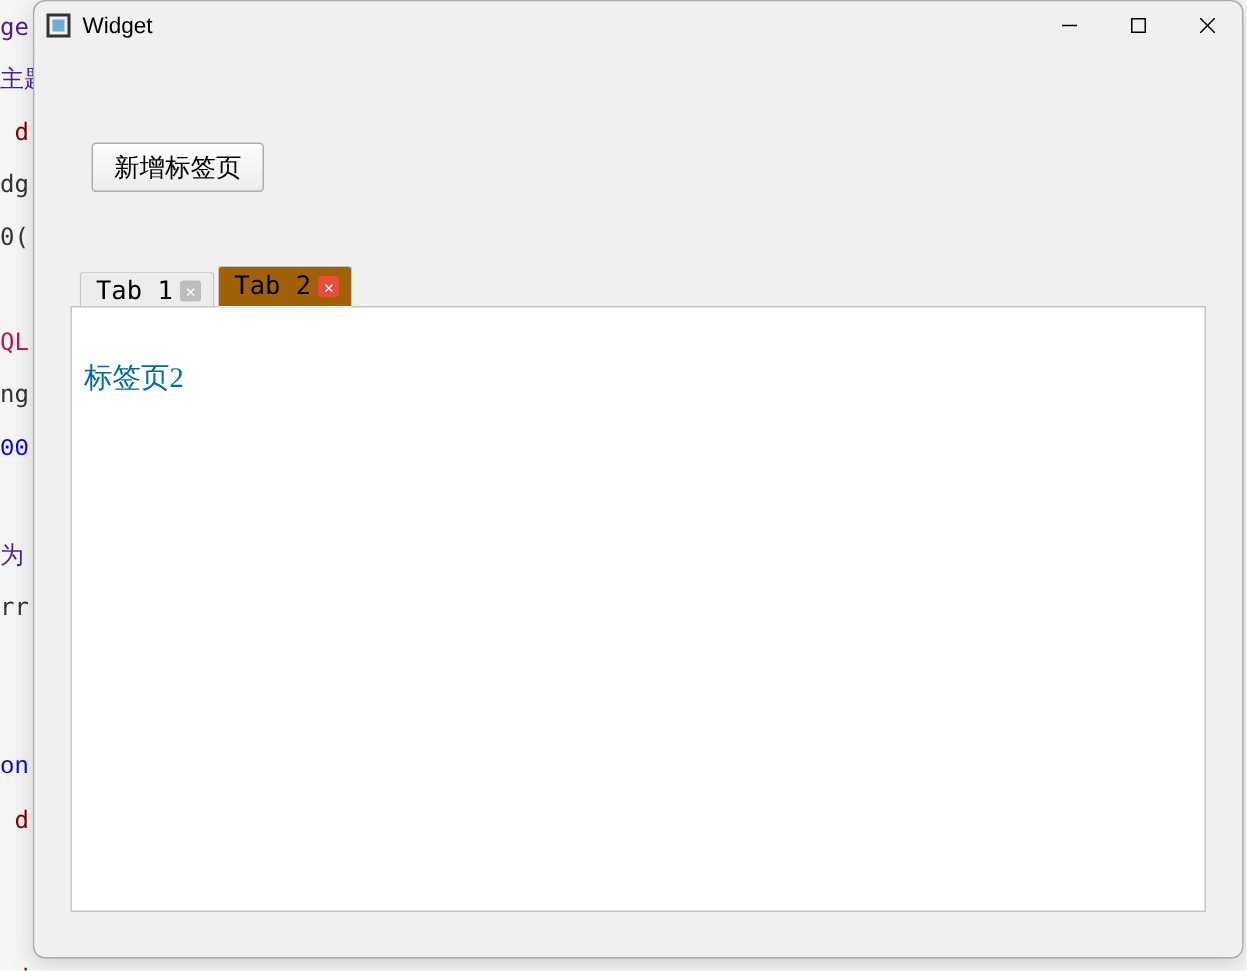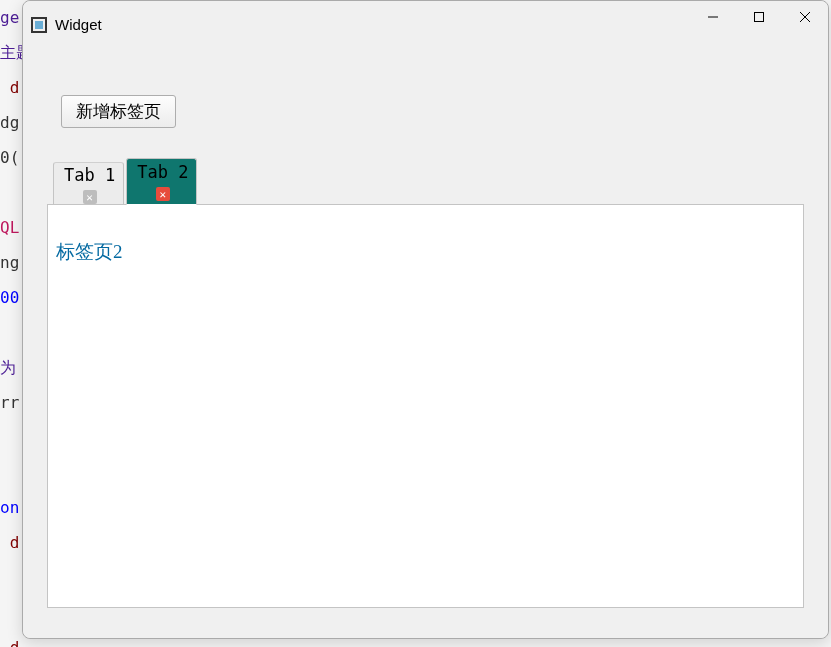--- a/index.html
+++ b/index.html
@@ -16,41 +16,41 @@
       left: 0;
       top: 0;
       font-family: Consolas, monospace;
       font-size: 16px;
       line-height: 35px;
       white-space: pre;
       color: #333;
       padding-top: 0;
     }
     .code-bg .g { color: #4c1d95; }
-    .code-bg .b { color: #0000ff; }
+    .code-bg .b { color: #0000ff; font-family: Liberation Mono, monospace; }
     .code-bg .r { color: #800000; }
     .code-bg .p { color: #be185d; }
 
     .window {
       position: absolute;
       left: 22px;
       top: 0;
       width: 807px;
       height: 639px;
       background: #f0f0f0;
       border: 1px solid #aaa;
       border-radius: 8px;
       box-shadow: 0 4px 16px rgba(0,0,0,0.15);
       display: flex;
       flex-direction: column;
     }
     .titlebar {
       height: 32px;
       display: flex;
-      align-items: flex-end;
+      align-items: center;
       padding: 0 0 0 8px;
       background: #f0f0f0;
       border-radius: 8px 8px 0 0;
     }
     .app-icon {
       width: 16px;
       height: 16px;
       border: 2px solid #333;
       position: relative;
       margin-right: 8px;
@@ -126,31 +126,30 @@
       font-family: Consolas, monospace;
       font-size: 17px;
       border: 1px solid #c4c4c4;
       border-bottom: none;
       background: #f6f6f6;
       border-radius: 3px 3px 0 0;
       margin-right: 2px;
       cursor: pointer;
       position: relative;
       top: 1px;
-      flex-direction: column;
     }
     .tab.inactive {
       background: #ececec;
       border-top-color: #d0d0d0;
       top: 2px;
       padding-top: 2px;
       padding-bottom: 2px;
     }
     .tab.active {
-      background: #0f766e;
+      background: #a16207;
       border-bottom: 1px solid #fff;
       z-index: 2;
     }
     .tab-close {
       width: 14px;
       height: 14px;
       border-radius: 2px;
       display: flex;
       align-items: center;
       justify-content: center;

